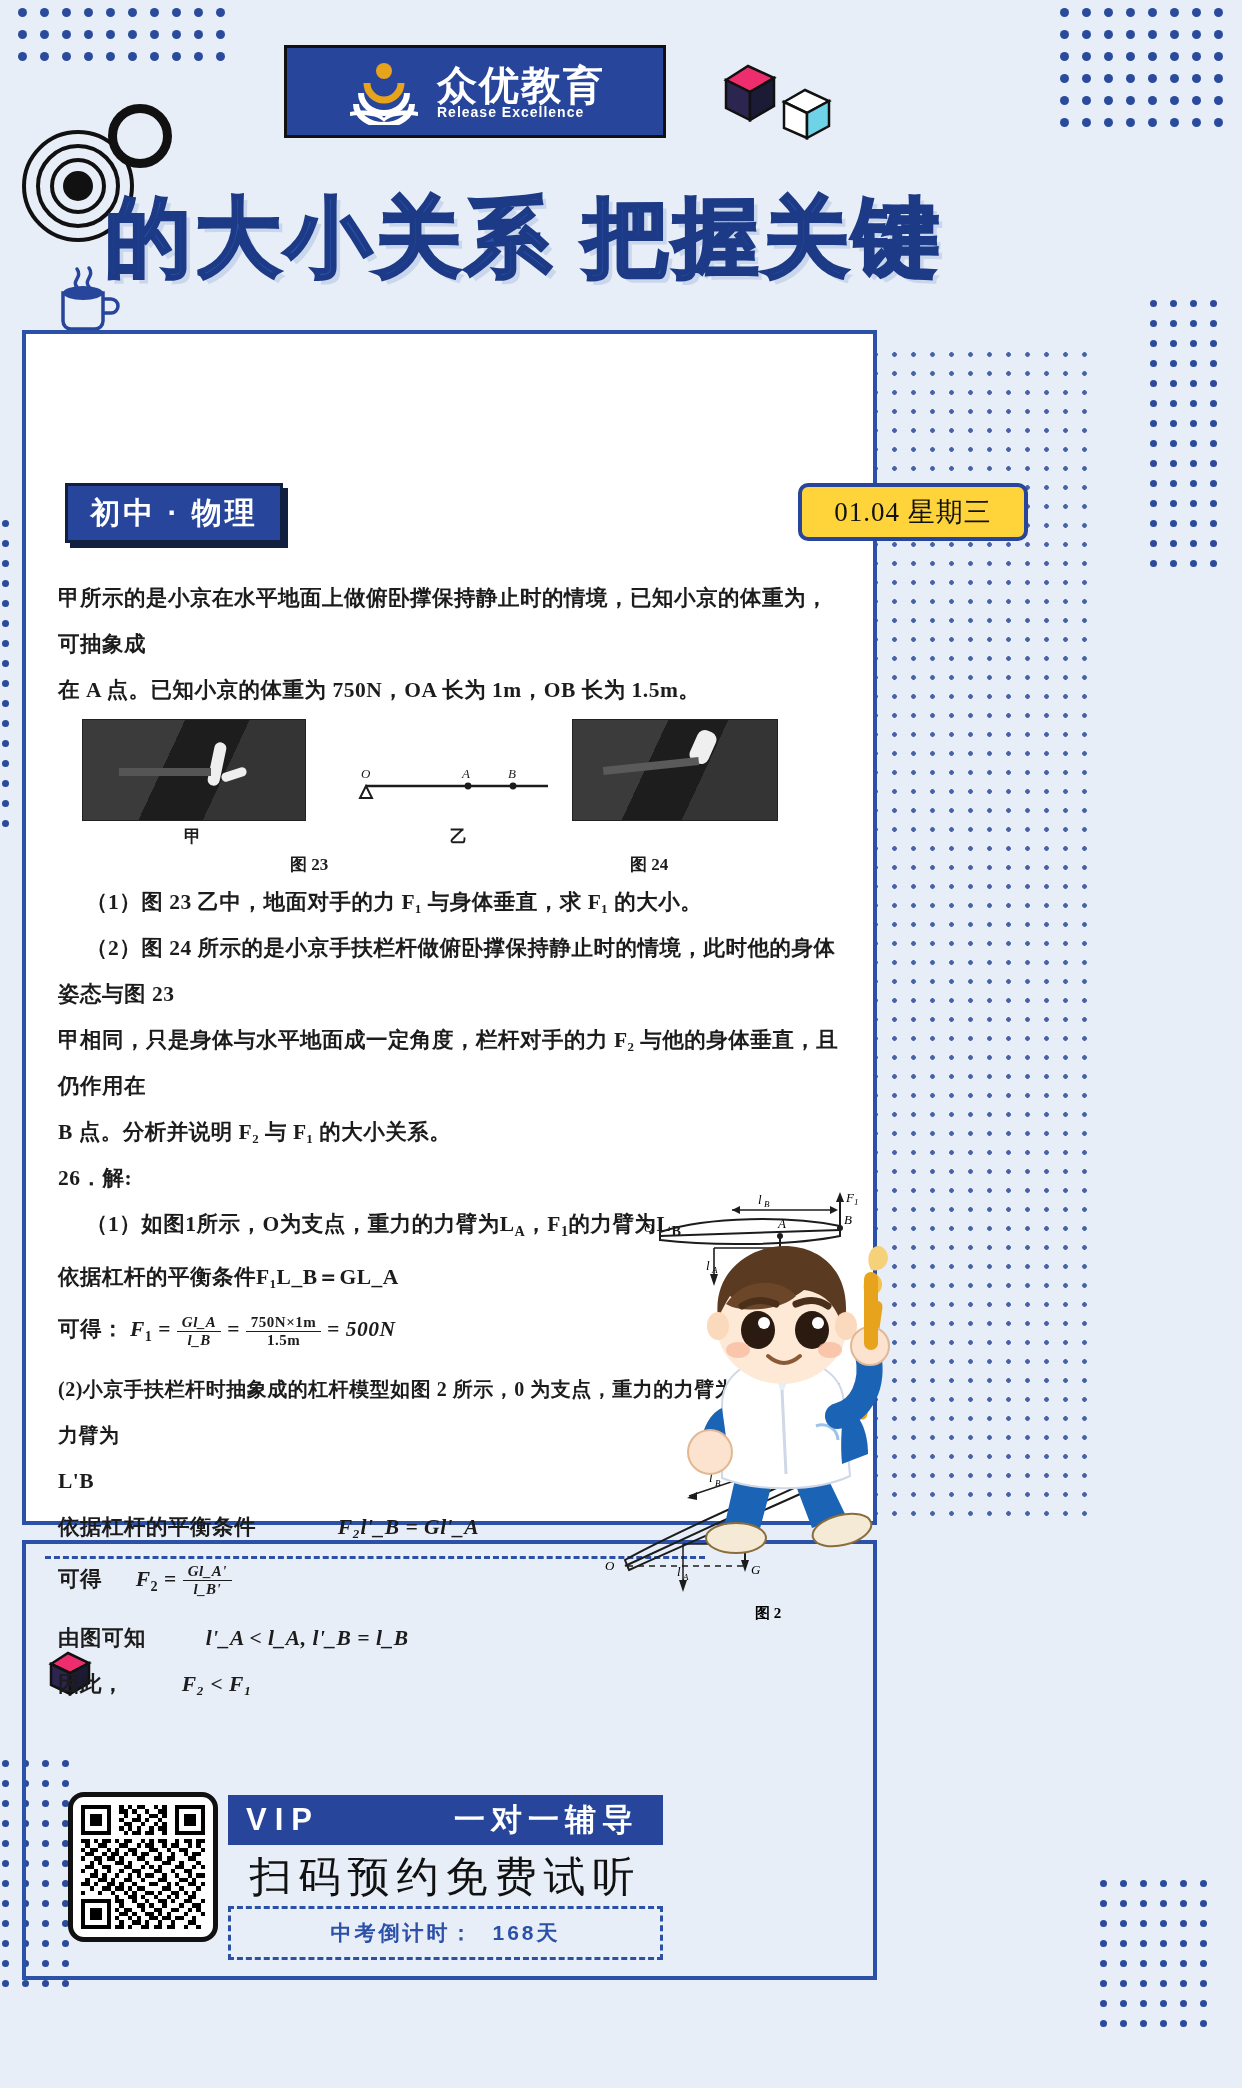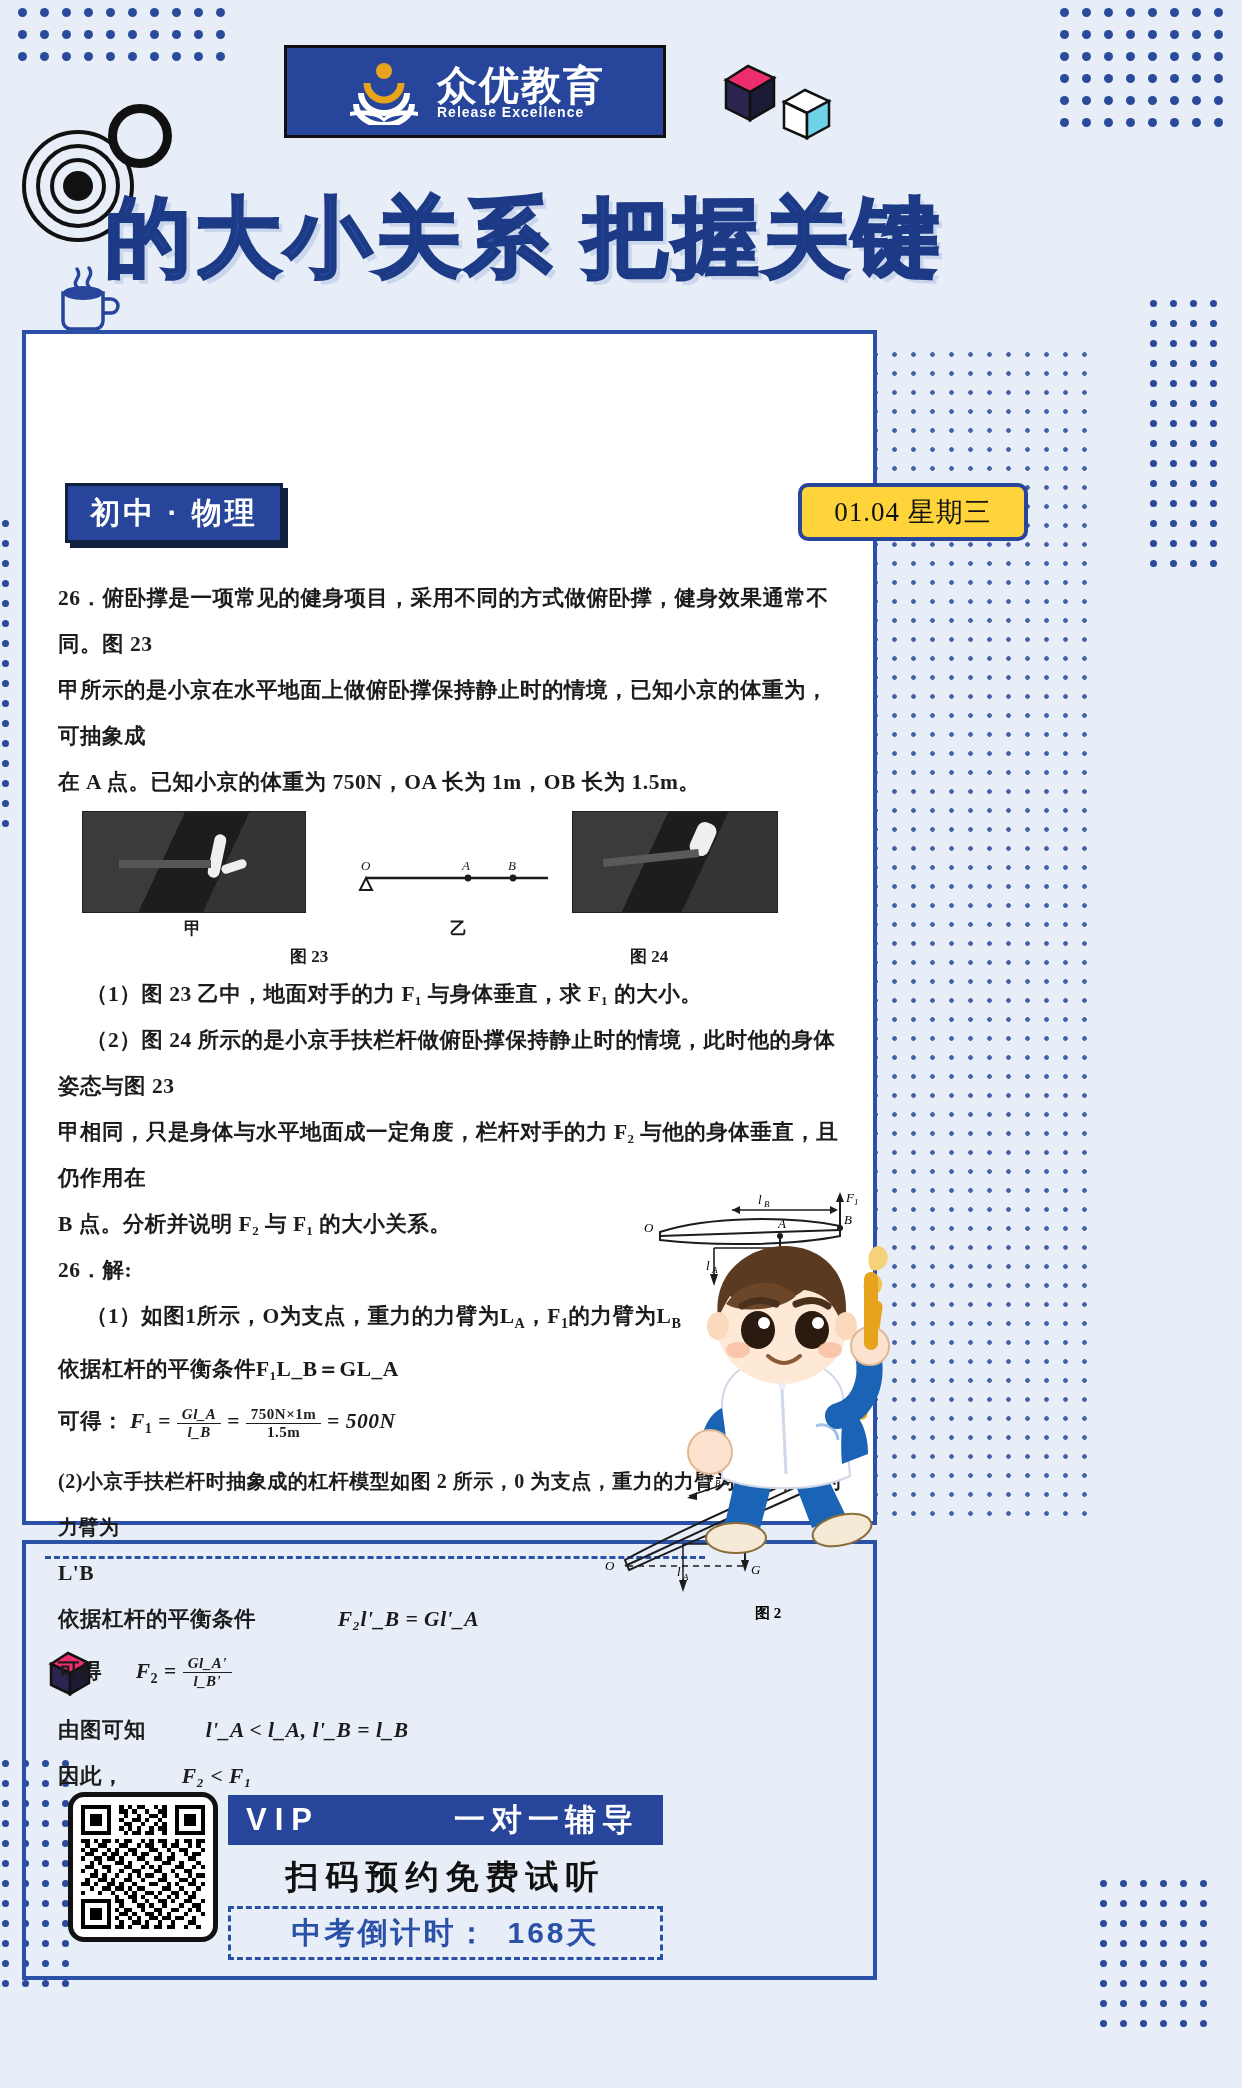--- a/index.html
+++ b/index.html
@@ -124,27 +124,27 @@
   .vip-bar{
     position:absolute;left:228px;top:1795px;width:435px;height:50px;
     background:#27459a;display:flex;align-items:center;
     color:#fff;font-size:31px;font-weight:bold;
   }
   .vip-bar .v-left{padding-left:18px;letter-spacing:8px;}
   .vip-bar .v-right{margin-left:auto;padding-right:24px;letter-spacing:6px;}
   .scan-line{
     position:absolute;left:228px;top:1854px;width:435px;height:46px;
     display:flex;align-items:center;justify-content:center;
-    font-size:33px;font-weight:bold;color:#111;letter-spacing:7px;
+    font-size:42px;font-weight:normal;color:#111;letter-spacing:7px;
   }
   .count-line{
     position:absolute;left:228px;top:1906px;width:435px;height:54px;
     border:3px dashed #2a50a8;box-sizing:border-box;
     display:flex;align-items:center;justify-content:center;
-    font-size:30px;font-weight:bold;color:#2a50a8;letter-spacing:3px;
+    font-size:21px;font-weight:bold;color:#2a50a8;letter-spacing:3px;
   }
 
   
   .mascot{position:absolute;left:630px;top:1230px;width:300px;height:340px;z-index:5;}
 
   
   .bottom-frame{
     position:absolute;left:22px;top:1540px;width:855px;height:440px;
     border:4px solid #2a50a8;box-sizing:border-box;background:transparent;
   }
@@ -505,21 +505,20 @@
 
 <div class="card-outer">
   <div class="card-inner"></div>
 </div>
 
 <div class="subject-badge">初中 · 物理</div>
 <div class="date-badge">01.04  星期三</div>
 
 <div class="scan">
 
-  <div class="q-line">26．俯卧撑是一项常见的健身项目，采用不同的方式做俯卧撑，健身效果通常不同。图 23</div>
   <div class="q-line">甲所示的是小京在水平地面上做俯卧撑保持静止时的情境，已知小京的体重为，可抽象成</div>
   <div class="q-line">在 A 点。已知小京的体重为 750N，OA 长为 1m，OB 长为 1.5m。</div>
 
   <div class="fig-row">
     <div class="photo left">
       <div class="limb" style="left:128px;top:22px;width:12px;height:44px;transform:rotate(12deg);border-radius:6px;"></div>
       <div class="limb" style="left:138px;top:50px;width:26px;height:9px;transform:rotate(-18deg);border-radius:5px;"></div>
       <div class="limb" style="left:36px;top:48px;width:92px;height:8px;background:#555;"></div>
     </div>
 

